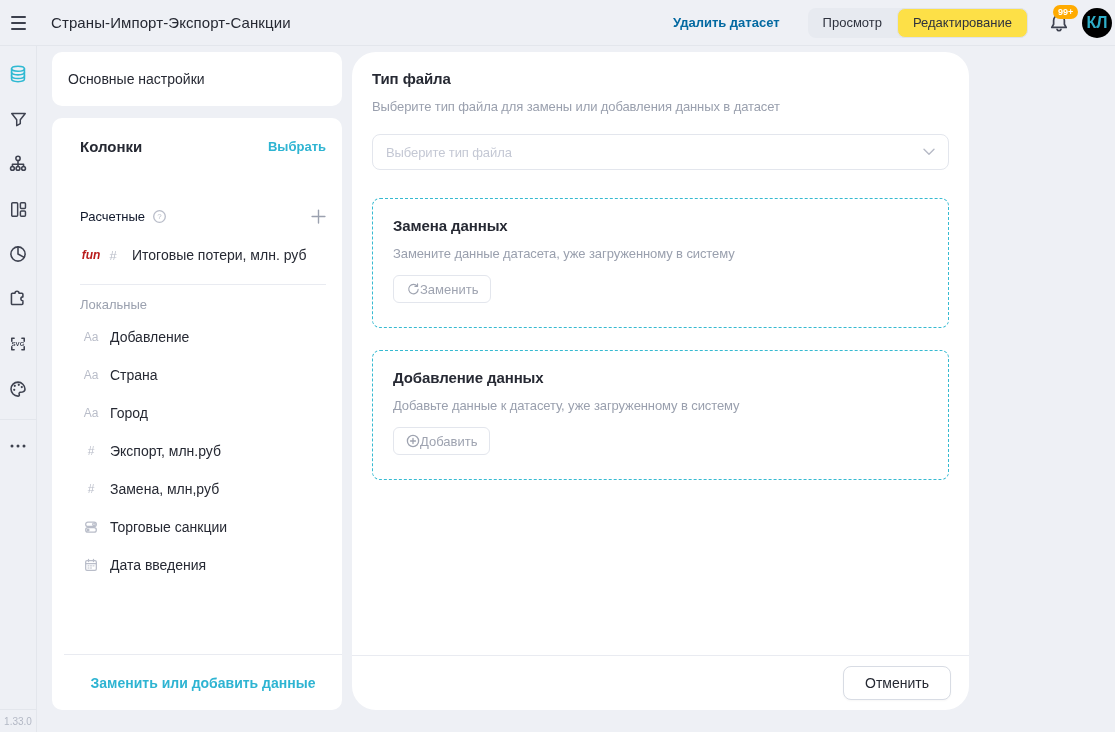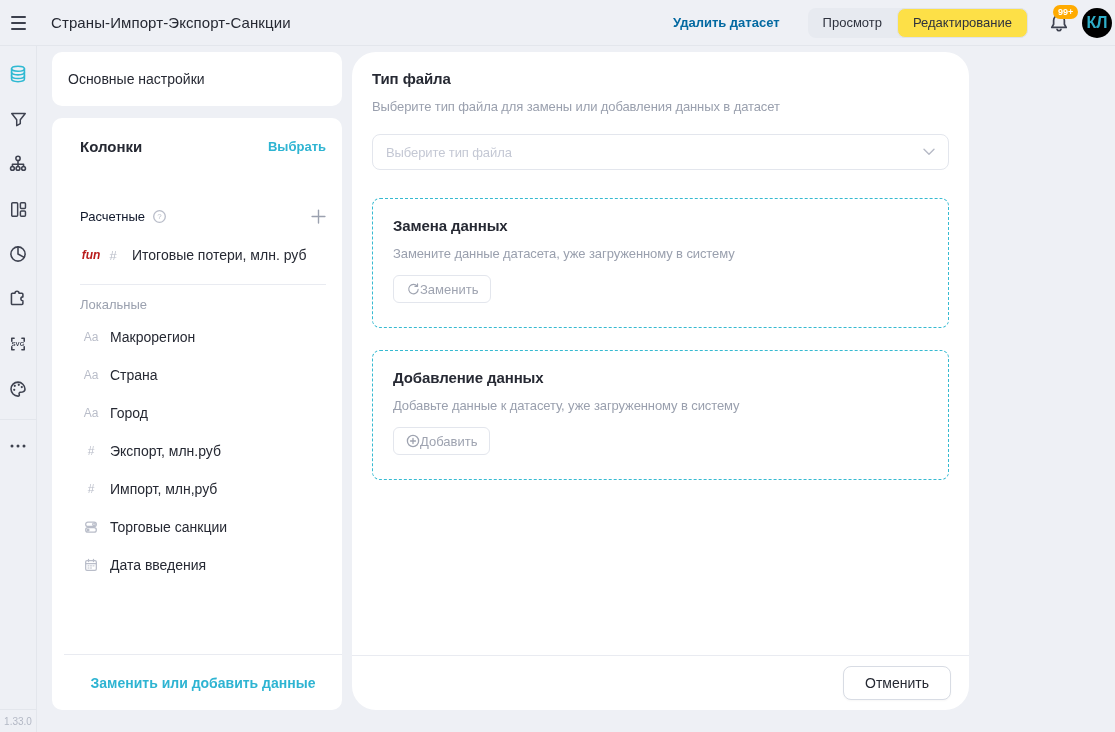--- a/index.html
+++ b/index.html
@@ -213,37 +213,37 @@
     <span class="fun">fun</span>
     <span class="hash">#</span>
     <span>Итоговые потери, млн. руб</span>
   </div>
 
   <div class="divider"></div>
   <div class="section-label">Локальные</div>
 
   <div class="field-row">
     <span class="ficon">Aa</span>
-    <span>Макрорегион</span>
+    <span>Добавление</span>
   </div>
   <div class="field-row">
     <span class="ficon">Aa</span>
     <span>Страна</span>
   </div>
   <div class="field-row">
     <span class="ficon">Aa</span>
     <span>Город</span>
   </div>
   <div class="field-row">
     <span class="ficon">#</span>
     <span>Экспорт, млн.руб</span>
   </div>
   <div class="field-row">
     <span class="ficon">#</span>
-    <span>Импорт, млн,руб</span>
+    <span>Замена, млн,руб</span>
   </div>
   <div class="field-row">
     <span class="ficon">
       <svg width="16" height="16" viewBox="0 0 18 18">
         <rect class="ic ic-gray" x="3" y="3.4" width="12" height="5" rx="2.5"></rect>
         <circle class="ic ic-gray" cx="12.3" cy="5.9" r="1.4"></circle>
         <rect class="ic ic-gray" x="3" y="9.8" width="12" height="5" rx="2.5"></rect>
         <circle cx="5.7" cy="12.3" r="1.7" fill="#b9bdc9" stroke="none"></circle>
       </svg>
     </span>

